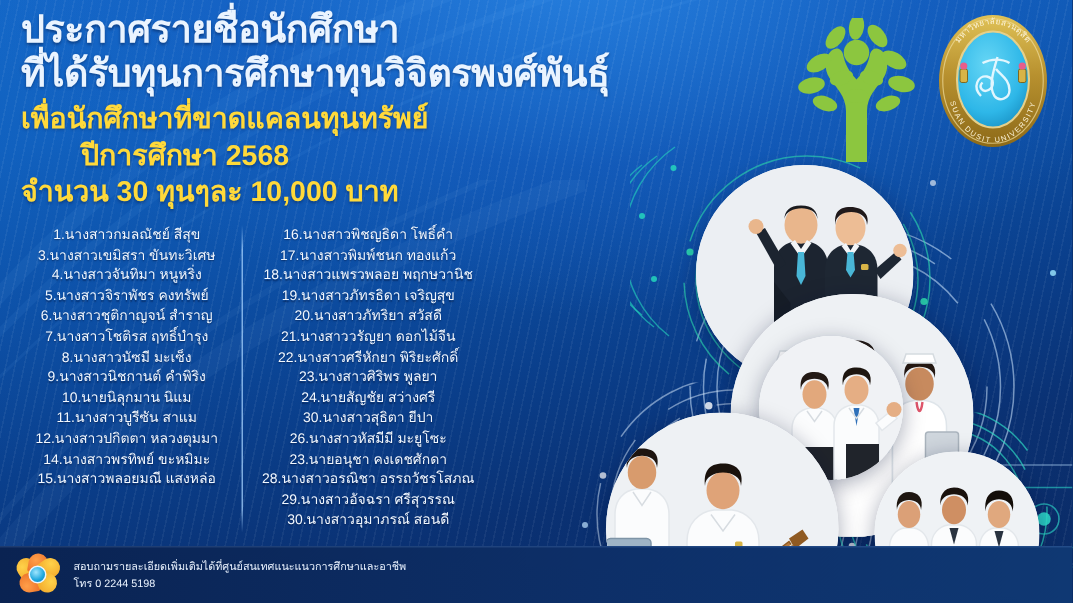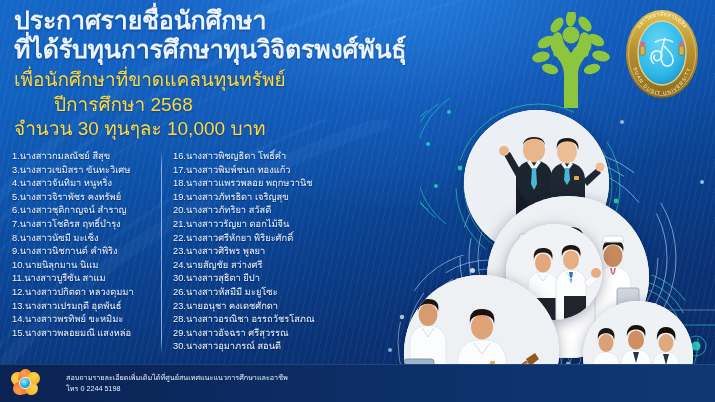--- a/index.html
+++ b/index.html
@@ -24,49 +24,50 @@
   }
 
   
   .head-wrap { position:absolute; left:14px; top:6px; width:470px; z-index:6; }
   .h1 {
     font-size:25px; line-height:1.16; font-weight:700; color:#eaf4ff;
     letter-spacing:-0.2px; text-shadow:0 1px 2px rgba(0,20,60,.45);
     white-space:nowrap;
   }
   .sub {
-    margin-top:4px; color:#ffd93a; font-weight:400; line-height:1.3;
+    margin-top:4px; color:#ffd93a; font-weight:700; line-height:1.3;
     text-shadow:0 1px 2px rgba(0,25,70,.4);
   }
   .sub .s1 { font-size:19px; display:block; }
   .sub .s2 { font-size:19px; display:block;margin-left:40px; }
   .sub .s3 { font-size:19px; display:block; }
 
   
   .list-area { position:absolute; left:12px; top:150px; width:330px; height:215px; z-index:6; display:flex; }
   .col { width:145px; }
   .col.right { margin-left:11px; }
   .divider {
     width:1px; height:205px; margin-left:4px; align-self:flex-start;
     background:linear-gradient(to bottom, rgba(150,200,255,0) 0%, rgba(165,210,255,.75) 8%, rgba(165,210,255,.75) 92%, rgba(150,200,255,0) 100%);
   }
   .name {
     font-size:9.3px; line-height:13.6px; color:#f2f8ff; white-space:nowrap;
     text-shadow:0 1px 1px rgba(0,15,50,.5);
+    text-align:center;
   }
 
   
   .footer {
     position:absolute; left:0; bottom:0; width:715px; height:38px; z-index:8;
     background:linear-gradient(90deg,#0a2352 0%, #0d2f68 55%, #0f3873 100%);
     display:flex; align-items:center; padding-left:10px;
     border-top:1px solid rgba(120,170,240,.18);
   }
   .foot-logo { width:30px; height:30px; position:relative; flex:0 0 30px; margin-right:9px; }
-  .foot-text { color:#eaf3ff; font-size:7.2px; line-height:10.5px;margin-left:17px; }
+  .foot-text { color:#eaf3ff; font-size:7.2px; line-height:10.5px; }
   .foot-text .l { display:block; }
 
   
   .petal { position:absolute; width:13px; height:13px; border-radius:50% 50% 50% 10%;
            background:radial-gradient(circle at 35% 35%, #ffd24a, #f0a024); }
   .p1 { left:1px;  top:3px;  transform:rotate(-35deg); }
   .p2 { left:9px;  top:0px;  transform:rotate(10deg); background:radial-gradient(circle at 35% 35%,#ff9f4a,#e8661f); }
   .p3 { left:17px; top:3px;  transform:rotate(55deg); }
   .p4 { left:3px;  top:13px; transform:rotate(-100deg); background:radial-gradient(circle at 35% 35%,#ff9f4a,#e8661f); }
   .p5 { left:15px; top:13px; transform:rotate(120deg); }
@@ -451,21 +452,20 @@
         <div class="name">3.นางสาวเขมิสรา ขันทะวิเศษ</div>
         <div class="name">4.นางสาวจันทิมา หนูหริ่ง</div>
         <div class="name">5.นางสาวจิราพัชร คงทรัพย์</div>
         <div class="name">6.นางสาวชุติกาญจน์ สำราญ</div>
         <div class="name">7.นางสาวโชติรส ฤทธิ์บำรุง</div>
         <div class="name">8.นางสาวนัซมี มะเซ็ง</div>
         <div class="name">9.นางสาวนิชกานต์ คำพิริง</div>
         <div class="name">10.นายนิลุกมาน นิแม</div>
         <div class="name">11.นางสาวบูรีซัน สาแม</div>
         <div class="name">12.นางสาวปกิตตา หลวงตุมมา</div>
-        <div class="name">13.นางสาวเปรมฤดี อุดพันธ์</div>
         <div class="name">14.นางสาวพรทิพย์ ขะหมิมะ</div>
         <div class="name">15.นางสาวพลอยมณี แสงหล่อ</div>
       </div>
     <div class="divider"></div>
     <div class="col right" id="col-right">
         <div class="name">16.นางสาวพิชญธิดา โพธิ์คำ</div>
         <div class="name">17.นางสาวพิมพ์ชนก ทองแก้ว</div>
         <div class="name">18.นางสาวแพรวพลอย พฤกษวานิช</div>
         <div class="name">19.นางสาวภัทรธิดา เจริญสุข</div>
         <div class="name">20.นางสาวภัทริยา สวัสดี</div>

